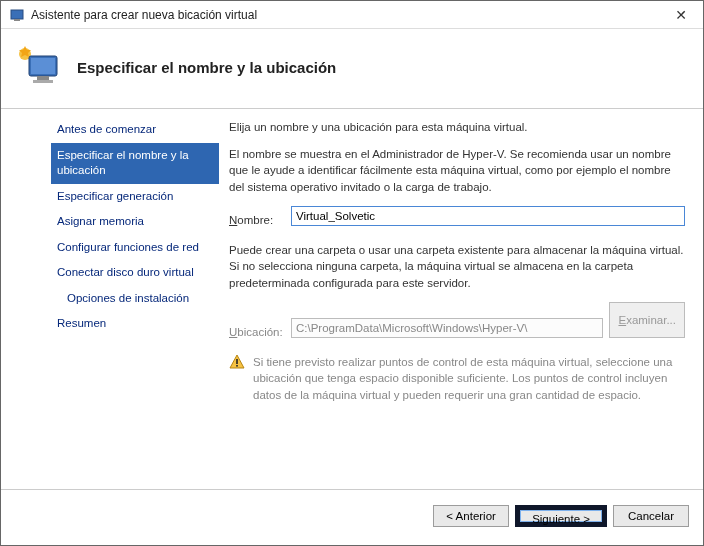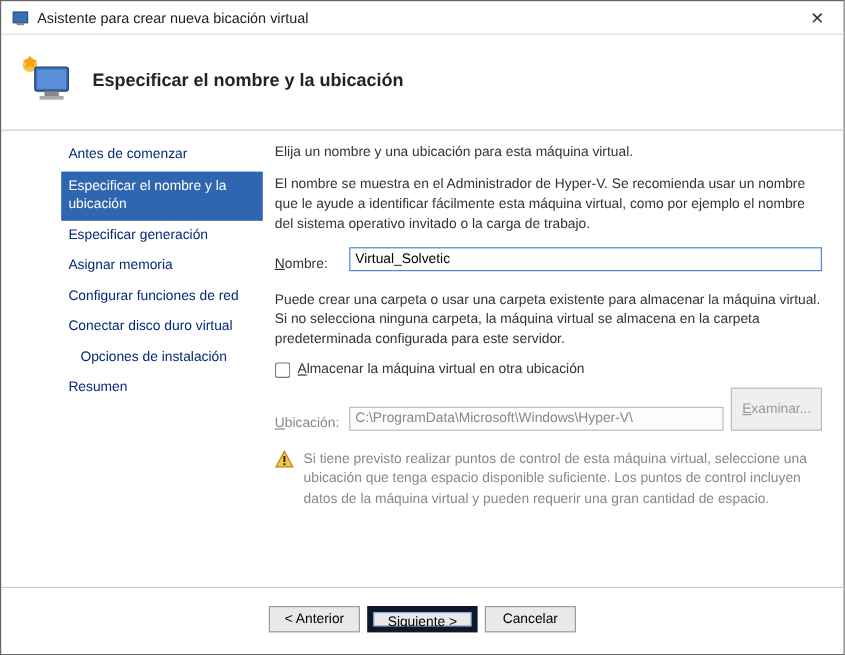--- a/index.html
+++ b/index.html
@@ -29,21 +29,21 @@
 .form-row input[type=text] { flex: 1; border: 1px solid #4a87d6; padding: 2px 4px; font-size: 11.5px; height: 20px; }
 .form-row input.disabled { background: #fcfcfc; border: 1px solid #bcbcbc; color: #888; }
 .form-row .browse { margin-left: 6px; font-size: 11.5px; padding: 1px 8px; height: 36px; background: #efefef; border: 1px solid #bcbcbc; color: #999; }
 .checkbox-row { display: flex; align-items: center; margin-bottom: 8px; }
 .checkbox-row input { margin-right: 6px; width: 13px; height: 13px; }
 .checkbox-row label u { text-decoration: underline; }
 
 .warn { display: flex; gap: 8px; margin-top: 6px; color: #888; line-height: 1.45; }
 .warn .warn-icon { flex-shrink: 0; width: 16px; height: 16px; }
 
-.footer { border-top: 1px solid #ccc; height: 52px; display: flex; align-items: center; justify-content: center; padding: 0 14px; gap: 6px; }
+.footer { border-top: 1px solid #ccc; height: 52px; display: flex; align-items: center; justify-content: flex-end; padding: 0 14px; gap: 6px; }
 .footer button { font-size: 11.5px; padding: 3px 12px; min-width: 76px; height: 22px; background: #e9e9e9; border: 1px solid #9c9c9c; cursor: pointer; }
 .footer button.primary { border: 5px solid #0f172a; box-shadow: inset 0 0 0 1px #7eb1ec; }
 .footer button.disabled { color: #a8a8a8; border-color: #c8c8c8; background: #f1f1f1; cursor: default; }
 </style>
 </head>
 <body>
 
 <div class="window">
 
   <div class="titlebar">
@@ -87,24 +87,20 @@
       <p>Elija un nombre y una ubicación para esta máquina virtual.</p>
       <p>El nombre se muestra en el Administrador de Hyper-V. Se recomienda usar un nombre que le ayude a identificar fácilmente esta máquina virtual, como por ejemplo el nombre del sistema operativo invitado o la carga de trabajo.</p>
 
       <div class="form-row">
         <label><u>N</u><span id="nmlabrest">ombre:</span></label>
         <input type="text" value="Virtual_Solvetic" style="">
       </div>
 
       <p>Puede crear una carpeta o usar una carpeta existente para almacenar la máquina virtual. Si no selecciona ninguna carpeta, la máquina virtual se almacena en la carpeta predeterminada configurada para este servidor.</p>
 
-      <div class="checkbox-row">
-        <input type="checkbox" style="">
-        <label><u>A</u><span id="chkrest">lmacenar la máquina virtual en otra ubicación</span></label>
-      </div>
 
       <div class="form-row">
         <label style="color:#888"><u>U</u><span id="locrest">bicación:</span></label>
         <input type="text" class="disabled" disabled="" value="C:\ProgramData\Microsoft\Windows\Hyper-V\" style="">
         <button class="browse" disabled=""><u>E</u><span id="brwrest">xaminar...</span></button>
       </div>
 
       <div class="warn">
         <span class="warn-icon">
           <svg viewBox="0 0 16 16">

